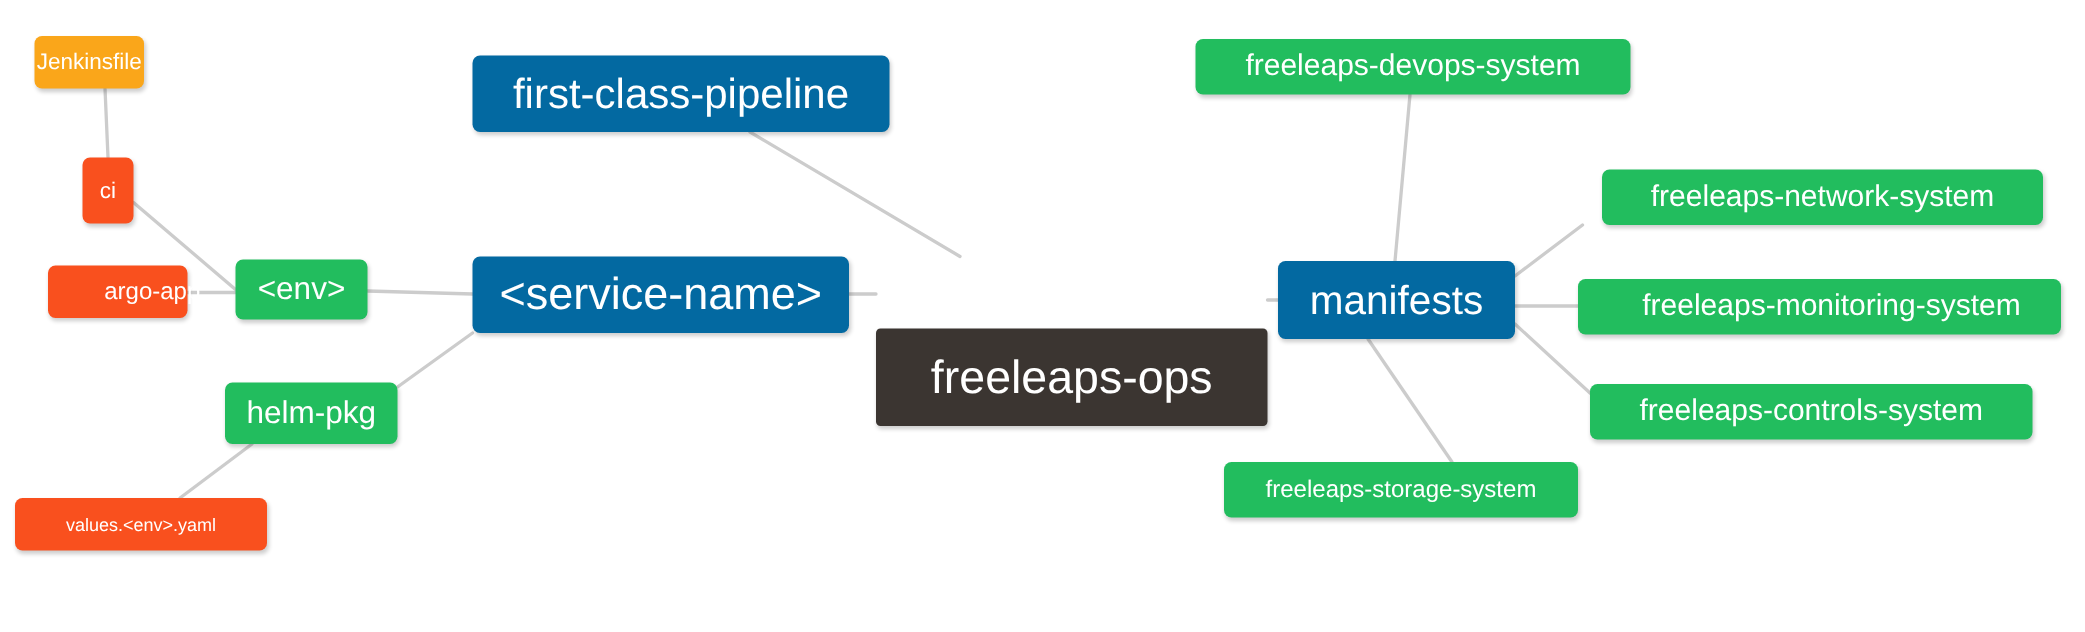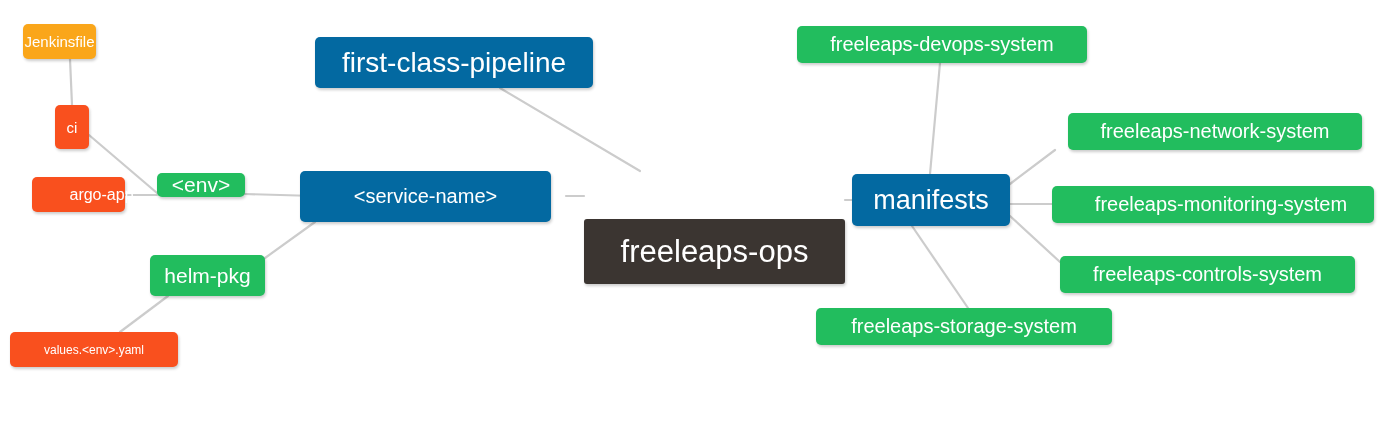--- a/index.html
+++ b/index.html
@@ -62,26 +62,26 @@
       <line x1="930" y1="174" x2="940" y2="63" stroke="#cccccc" stroke-width="2.2" stroke-linecap="round"></line>
       <line x1="1010" y1="184" x2="1055" y2="150" stroke="#cccccc" stroke-width="2.2" stroke-linecap="round"></line>
       <line x1="1010" y1="204" x2="1052" y2="204" stroke="#cccccc" stroke-width="2.2" stroke-linecap="round"></line>
       <line x1="1010" y1="216" x2="1060" y2="262" stroke="#cccccc" stroke-width="2.2" stroke-linecap="round"></line>
       <line x1="912" y1="226" x2="968" y2="308" stroke="#cccccc" stroke-width="2.2" stroke-linecap="round"></line>
     </svg>
   <div id="node-layer">
       <div class="node n-orange" style="left: 23px; top: 24px; width: 73px; height: 35px; font-size: 15px;">Jenkinsfile</div>
       <div class="node n-red" style="left: 55px; top: 105px; width: 34px; height: 44px; font-size: 15px;">ci</div>
       <div class="node n-red" style="left: 32px; top: 177px; width: 93px; height: 35px; font-size: 16px; padding-left: 46px;">argo-app</div>
-      <div class="node n-green" style="left: 157px; top: 173px; width: 88px; height: 24px; font-size: 21px;">&lt;env&gt;</div>
+      <div class="node n-green" style="left: 157px; top: 173px; width: 88px; height: 40px; font-size: 21px;">&lt;env&gt;</div>
       <div class="node n-green" style="left: 150px; top: 255px; width: 115px; height: 41px; font-size: 21px;">helm-pkg</div>
       <div class="node n-red" style="left: 10px; top: 332px; width: 168px; height: 35px; font-size: 12px;">values.&lt;env&gt;.yaml</div>
       <div class="node n-blue" style="left: 315px; top: 37px; width: 278px; height: 51px; font-size: 28px;">first-class-pipeline</div>
-      <div class="node n-blue" style="left: 300px; top: 171px; width: 251px; height: 51px; font-size: 20px;">&lt;service-name&gt;</div>
+      <div class="node n-blue" style="left: 315px; top: 171px; width: 251px; height: 51px; font-size: 30px;">&lt;service-name&gt;</div>
       <div class="node n-root" style="left: 584px; top: 171px; width: 261px; height: 65px; font-size: 31px; margin-top: 48px;">freeleaps-ops</div>
       <div class="node n-blue" style="left: 852px; top: 174px; width: 158px; height: 52px; font-size: 27px;">manifests</div>
       <div class="node n-green" style="left: 797px; top: 26px; width: 290px; height: 37px; font-size: 20px;">freeleaps-devops-system</div>
       <div class="node n-green" style="left: 1055px; top: 113px; width: 294px; height: 37px; font-size: 20px; margin-left: 13px;">freeleaps-network-system</div>
       <div class="node n-green" style="left: 1052px; top: 186px; width: 322px; height: 37px; font-size: 20px; padding-left: 16px;">freeleaps-monitoring-system</div>
       <div class="node n-green" style="left: 1060px; top: 256px; width: 295px; height: 37px; font-size: 20px;">freeleaps-controls-system</div>
-      <div class="node n-green" style="left: 816px; top: 308px; width: 296px; height: 37px; font-size: 20px;">freeleaps-storage-system</div>
+      <div class="node n-green" style="left: 816px; top: 308px; width: 236px; height: 37px; font-size: 16px;">freeleaps-storage-system</div>
     </div>
 </div>
 
 </body></html>

